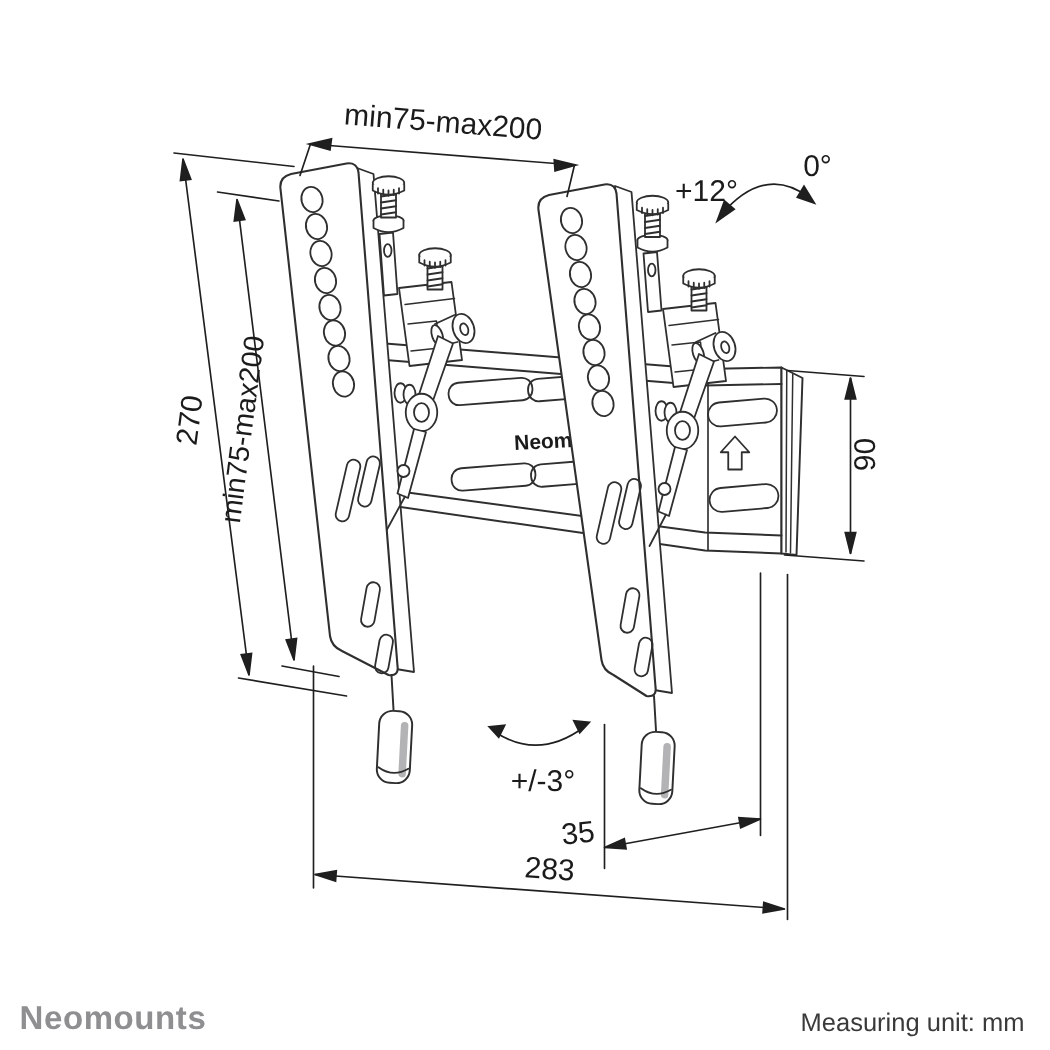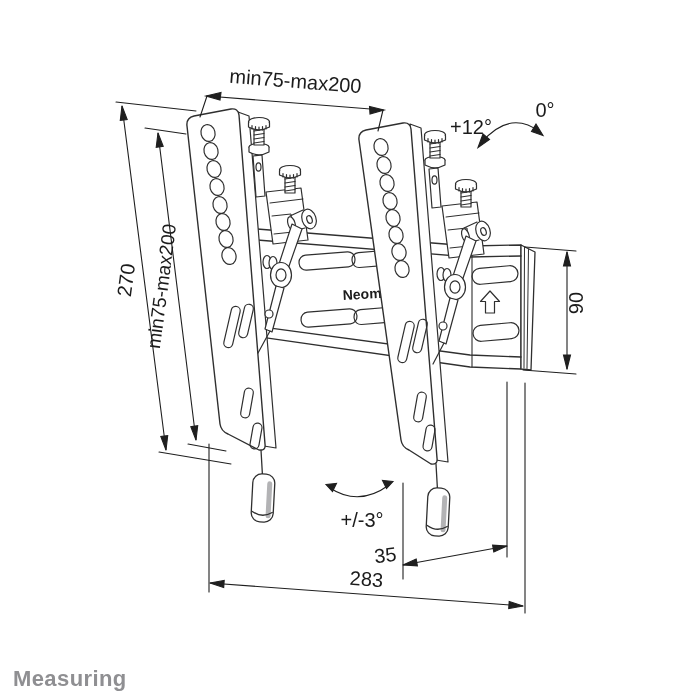--- a/index.html
+++ b/index.html
@@ -223,14 +223,15 @@
       <path d="M210,583 L523,606"></path>
       <path d="M209,444 L209,592"></path>
       <path d="M525,383 L525,613"></path>
       <path d="M210,583 L223.7,587.5 L224.2,580.5 Z" fill="#1f1f1f"></path>
       <path d="M523,606 L508.7,608.5 L509.2,601.5 Z" fill="#1f1f1f"></path>
       <text x="366" y="586" font-size="20" text-anchor="middle" transform="rotate(4 366 586)" stroke="none">283</text>
     </g>
   </g>
 </svg>
 
-<span class="footer-brand">Measuring</span>
+<span class="footer-brand">Neomounts</span>
+<span class="footer-note">Measuring unit: mm</span>
 </div>
 
 </body></html>

